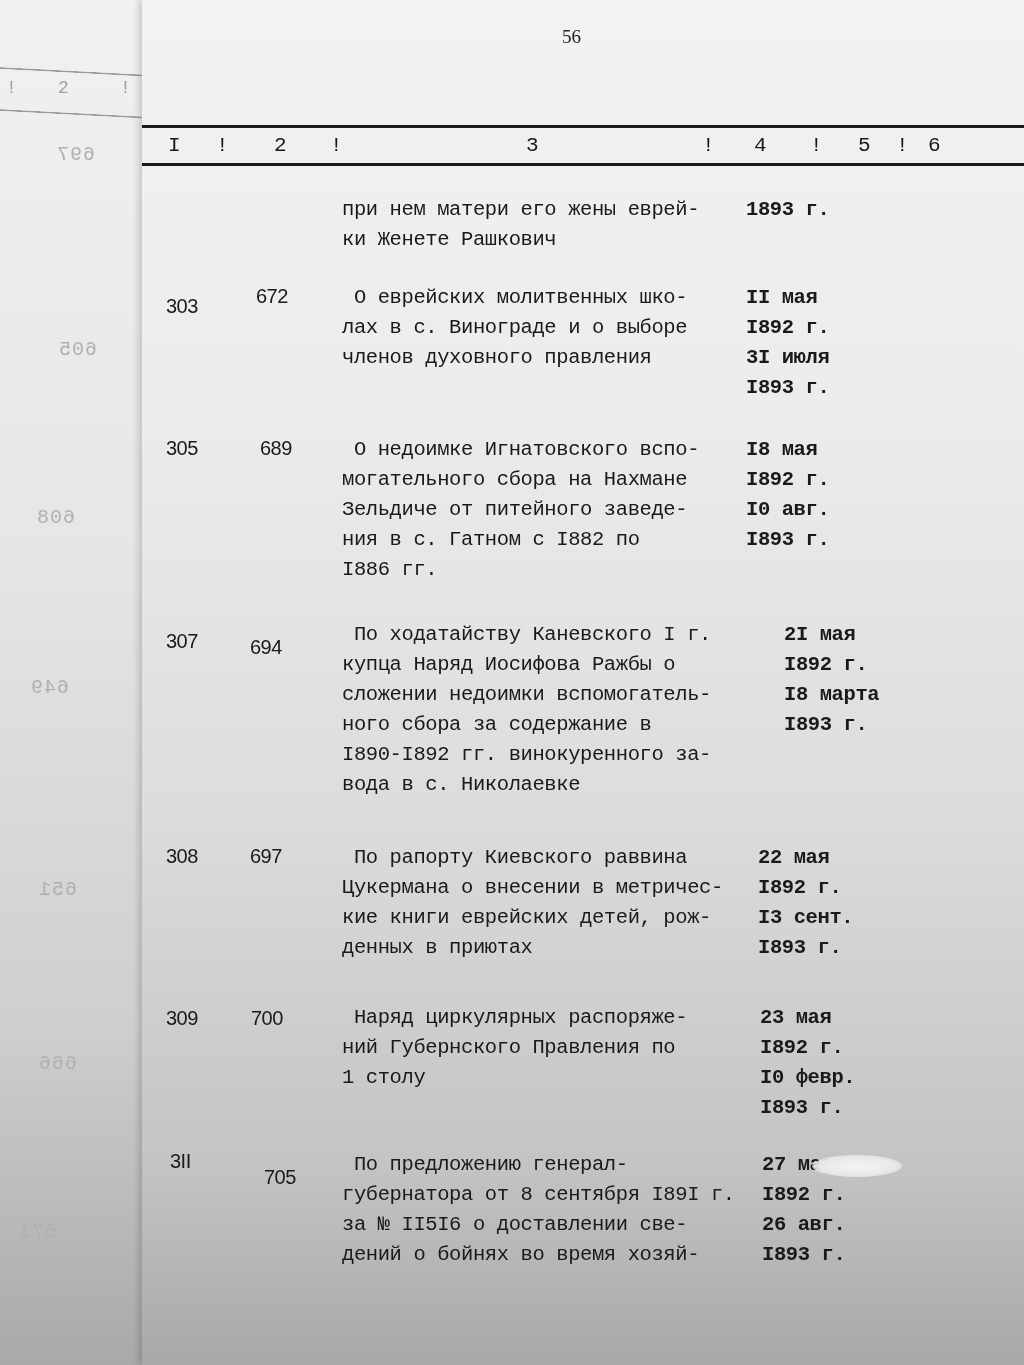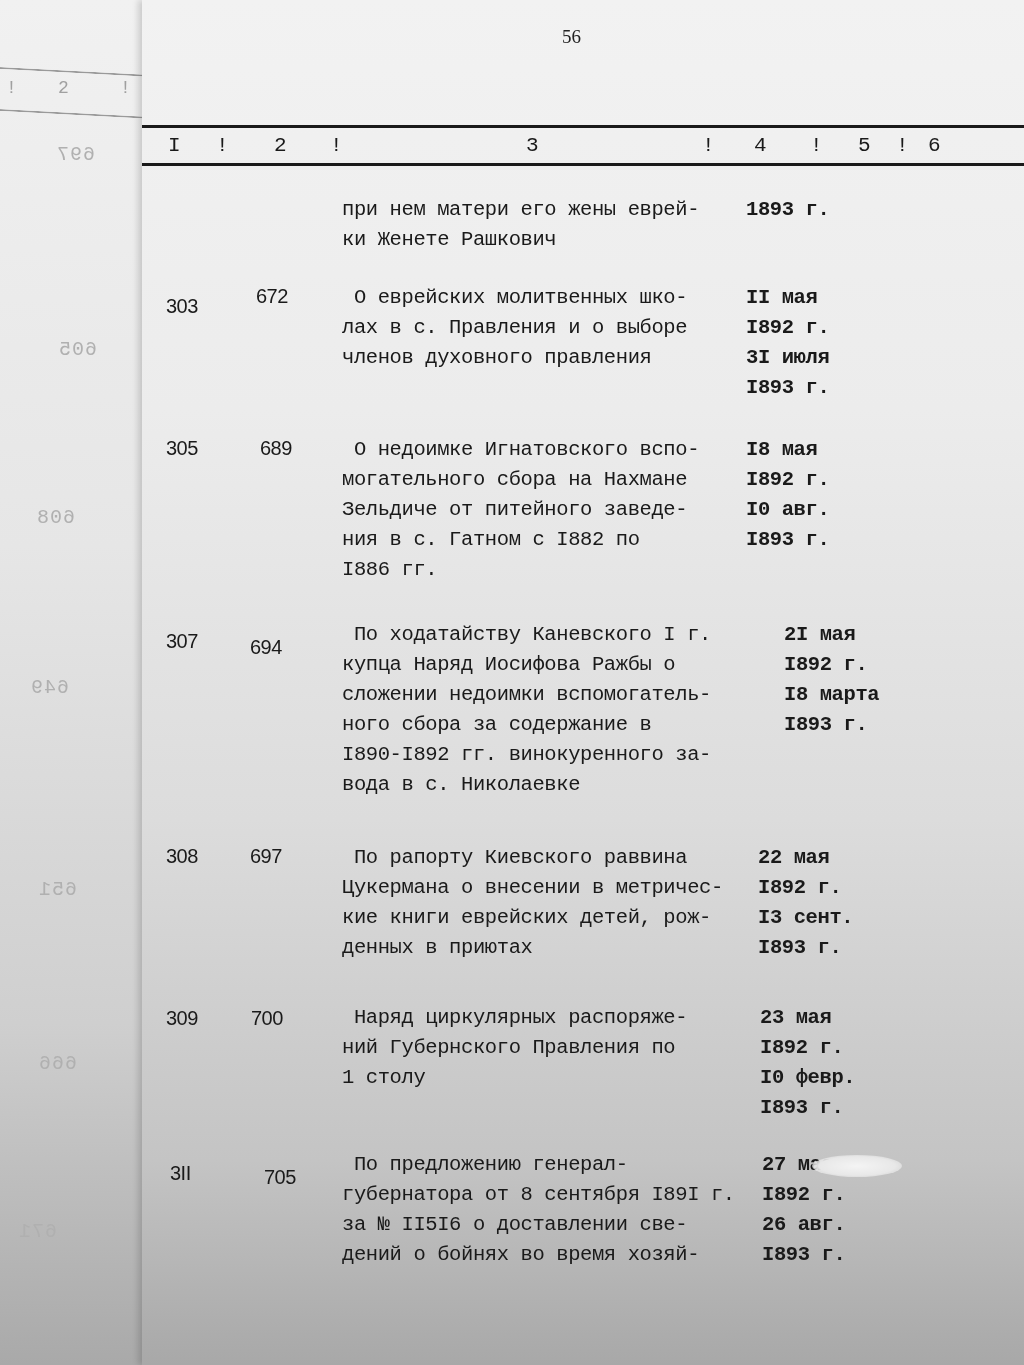--- a/index.html
+++ b/index.html
@@ -166,21 +166,21 @@
     <span class="num c2"></span>
     <div class="desc">при нем матери его жены еврей-
 ки Женете Рашкович</div>
     <div class="dates">1893 г.</div>
   </div>
 
   <div class="entry" style="top:283px">
     <span class="num c1" style="top:12px">303</span>
     <span class="num c2" style="top:2px">672</span>
     <div class="desc"> О еврейских молитвенных шко-
-лах в с. Правления и о выборе
+лах в с. Винограде и о выборе
 членов духовного правления</div>
     <div class="dates">II мая
 I892 г.
 3I июля
 I893 г.</div>
   </div>
 
   <div class="entry" style="top:435px">
     <span class="num c1" style="top:2px">305</span>
     <span class="num c2" style="top:2px; left:110px">689</span>
@@ -229,21 +229,21 @@
     <div class="desc"> Наряд циркулярных распоряже-
 ний Губернского Правления по
 1 столу</div>
     <div class="dates" style="left:618px">23 мая
 I892 г.
 I0 февр.
 I893 г.</div>
   </div>
 
   <div class="entry" style="top:1150px">
-    <span class="num c1" style="top:12px; left:28px">3II</span>
+    <span class="num c1" style="top:0; left:28px">3II</span>
     <span class="num c2" style="top:16px; left:114px">705</span>
     <div class="desc"> По предложению генерал-
 губернатора от 8 сентября I89I г.
 за № II5I6 о доставлении све-
 дений о бойнях во время хозяй-</div>
     <div class="dates" style="left:620px">27 мая
 I892 г.
 26 авг.
 I893 г.</div>
   </div>

